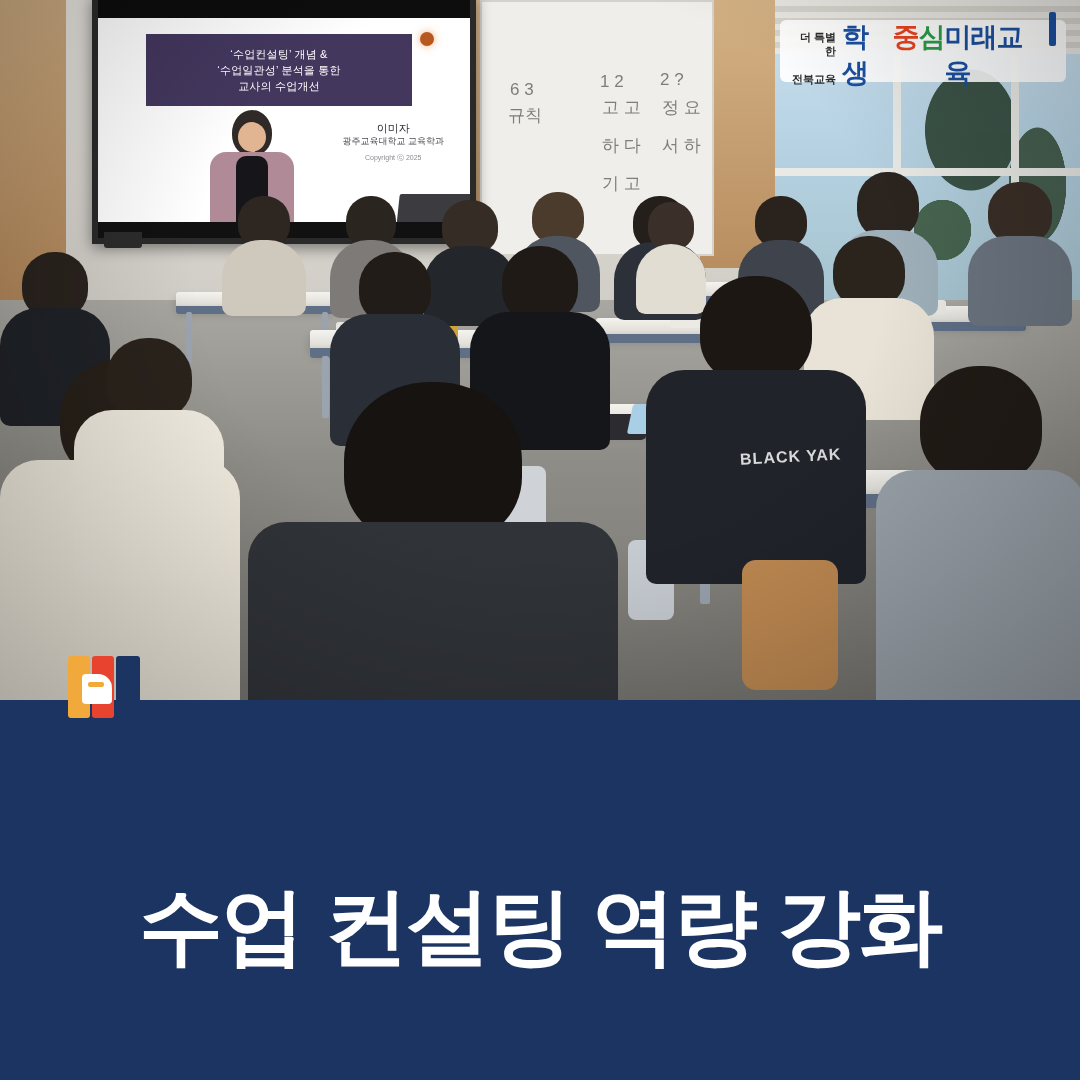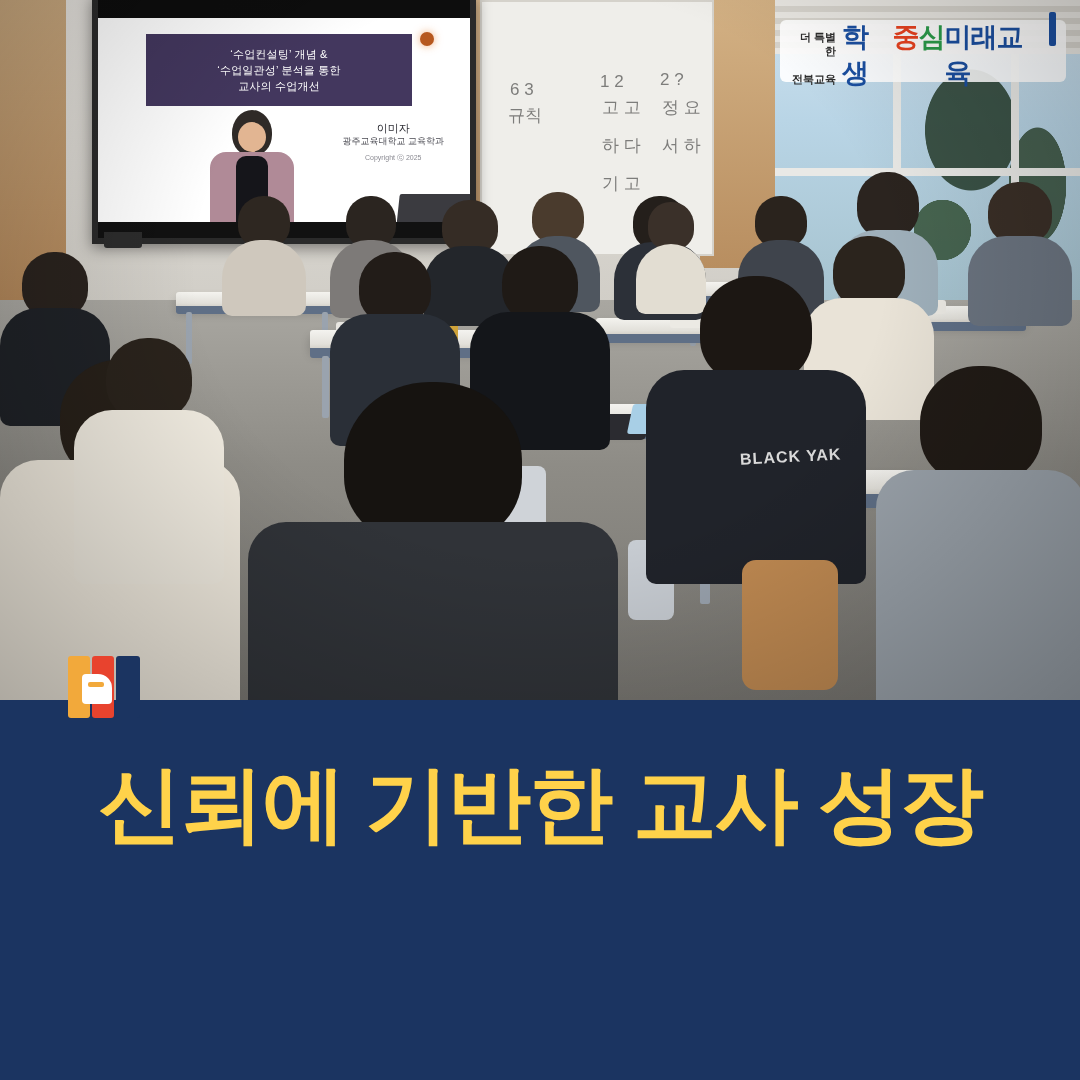--- a/index.html
+++ b/index.html
@@ -462,16 +462,16 @@
     <div class="vignette"></div>
   </div>
 
   <div class="panel">
     <div class="logo-mark">
       <div class="sq1"></div>
       <div class="sq2"></div>
       <div class="sq3"></div>
       <div class="pen"></div>
     </div>
-    <div class="title1">신뢰에 기반한 교사 성장</div>
+    <div class="title2">수업 컨설팅 역량 강화</div>
   </div>
 
 </div>
 
 </body></html>

